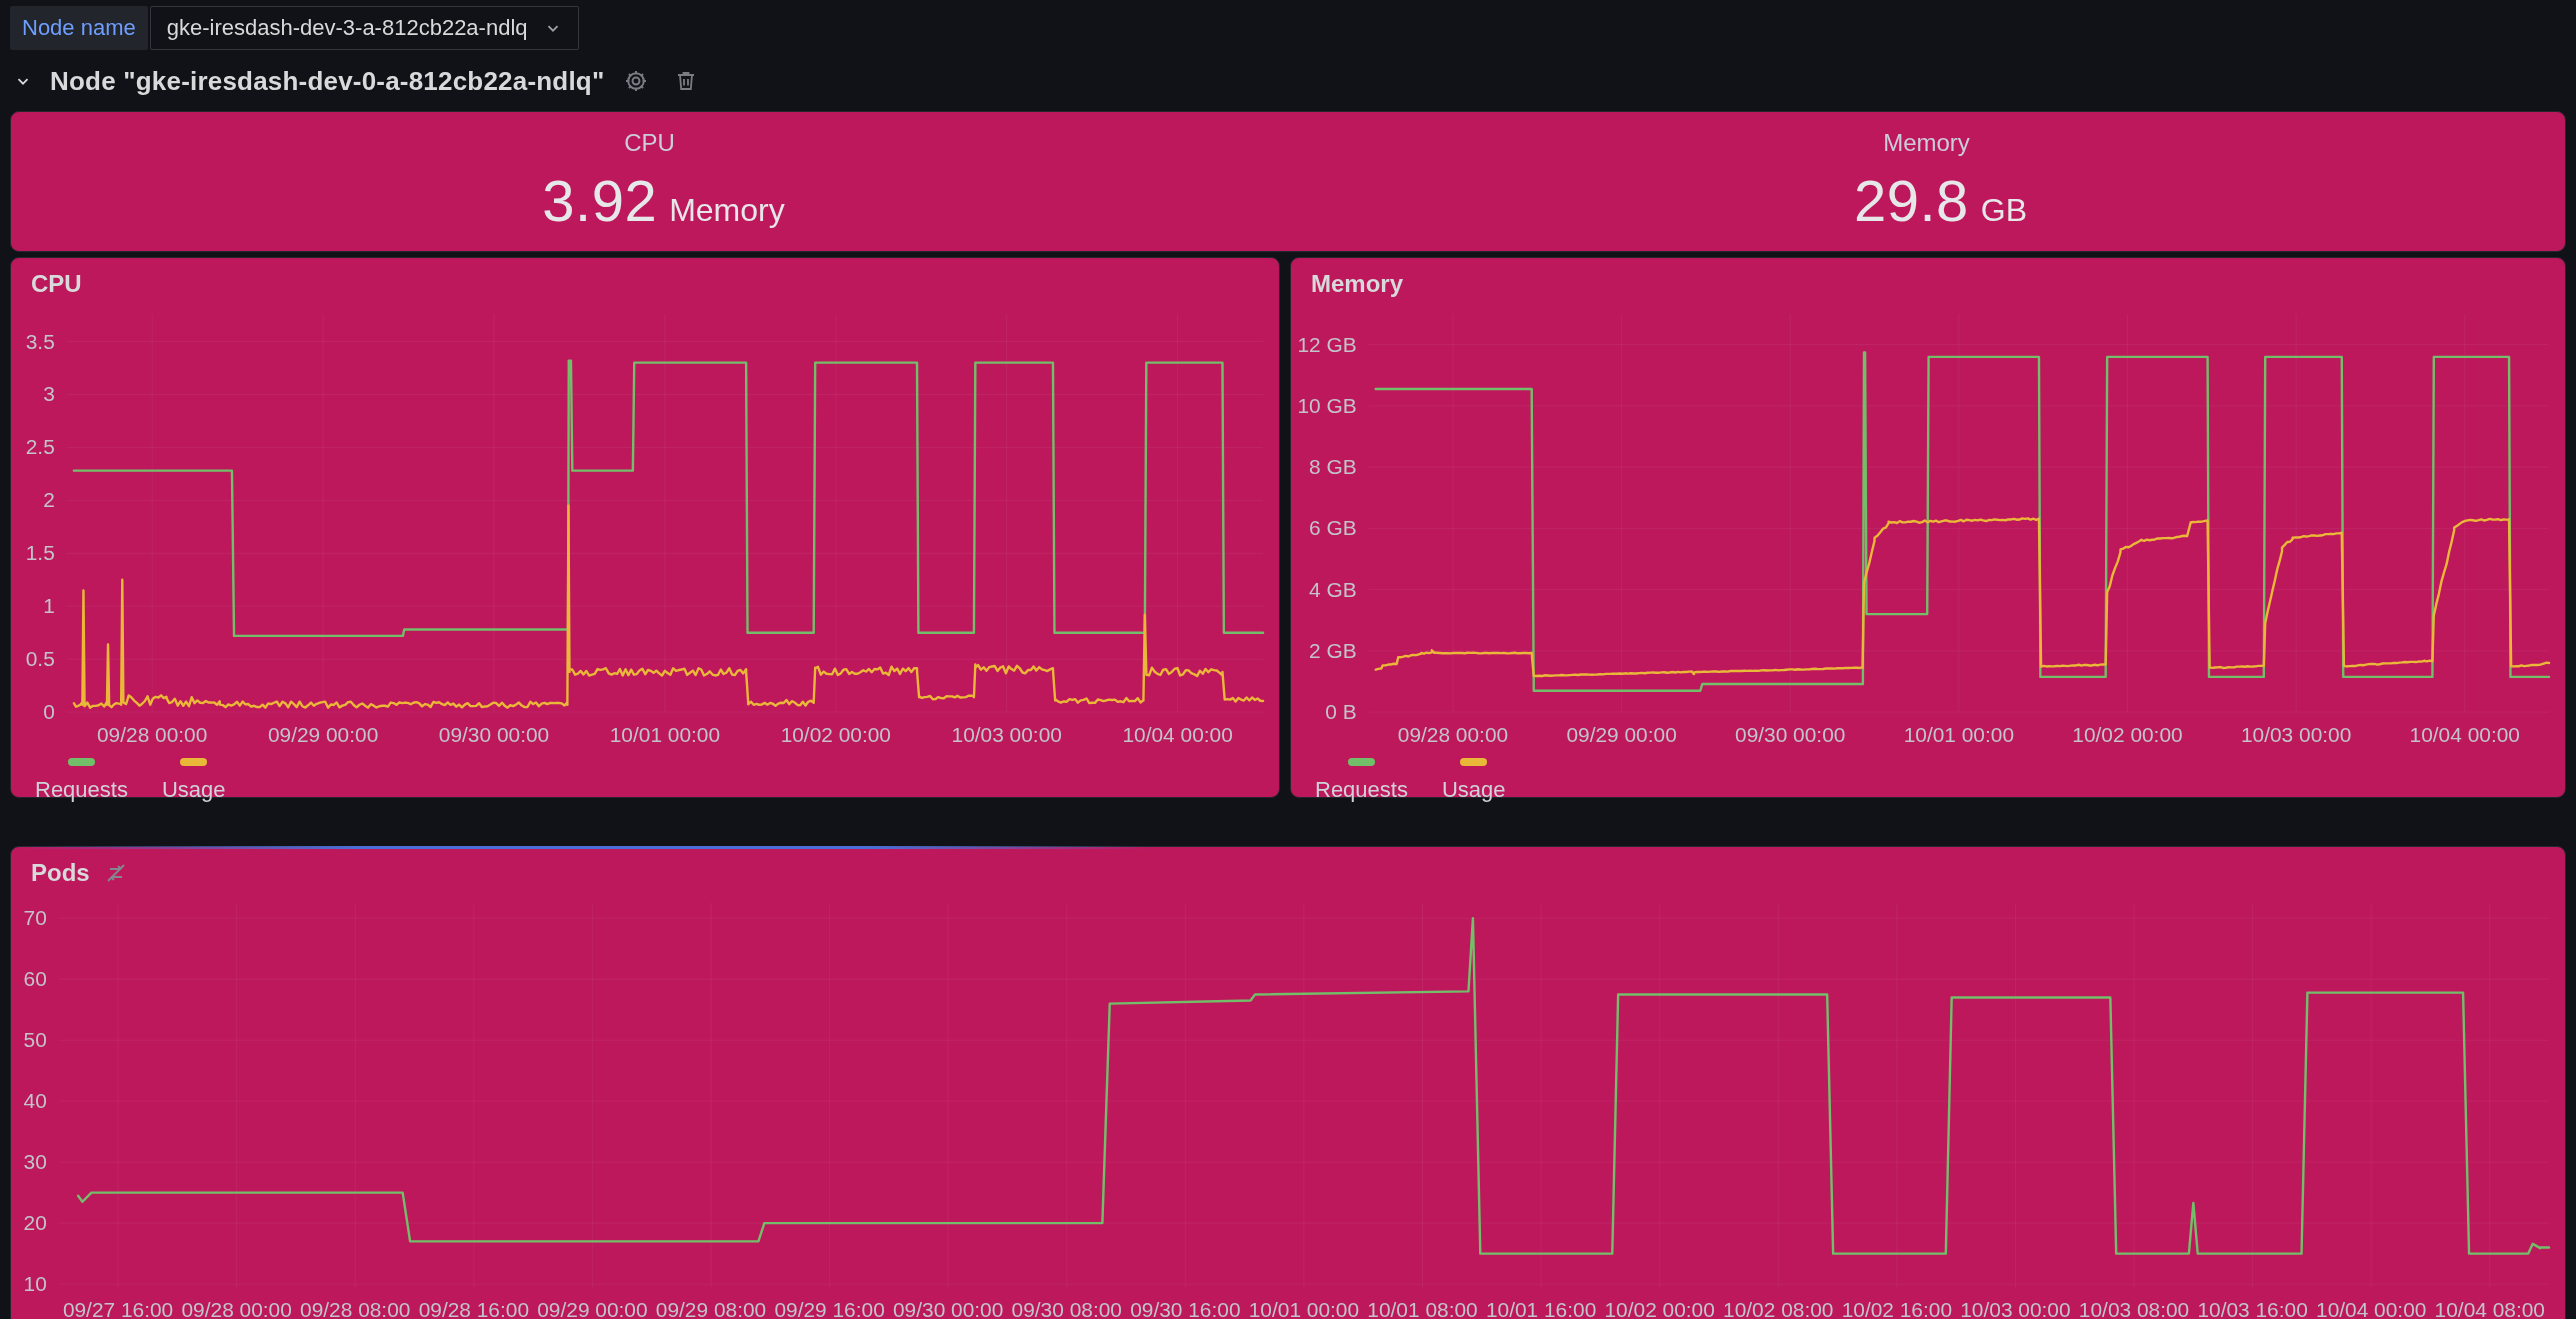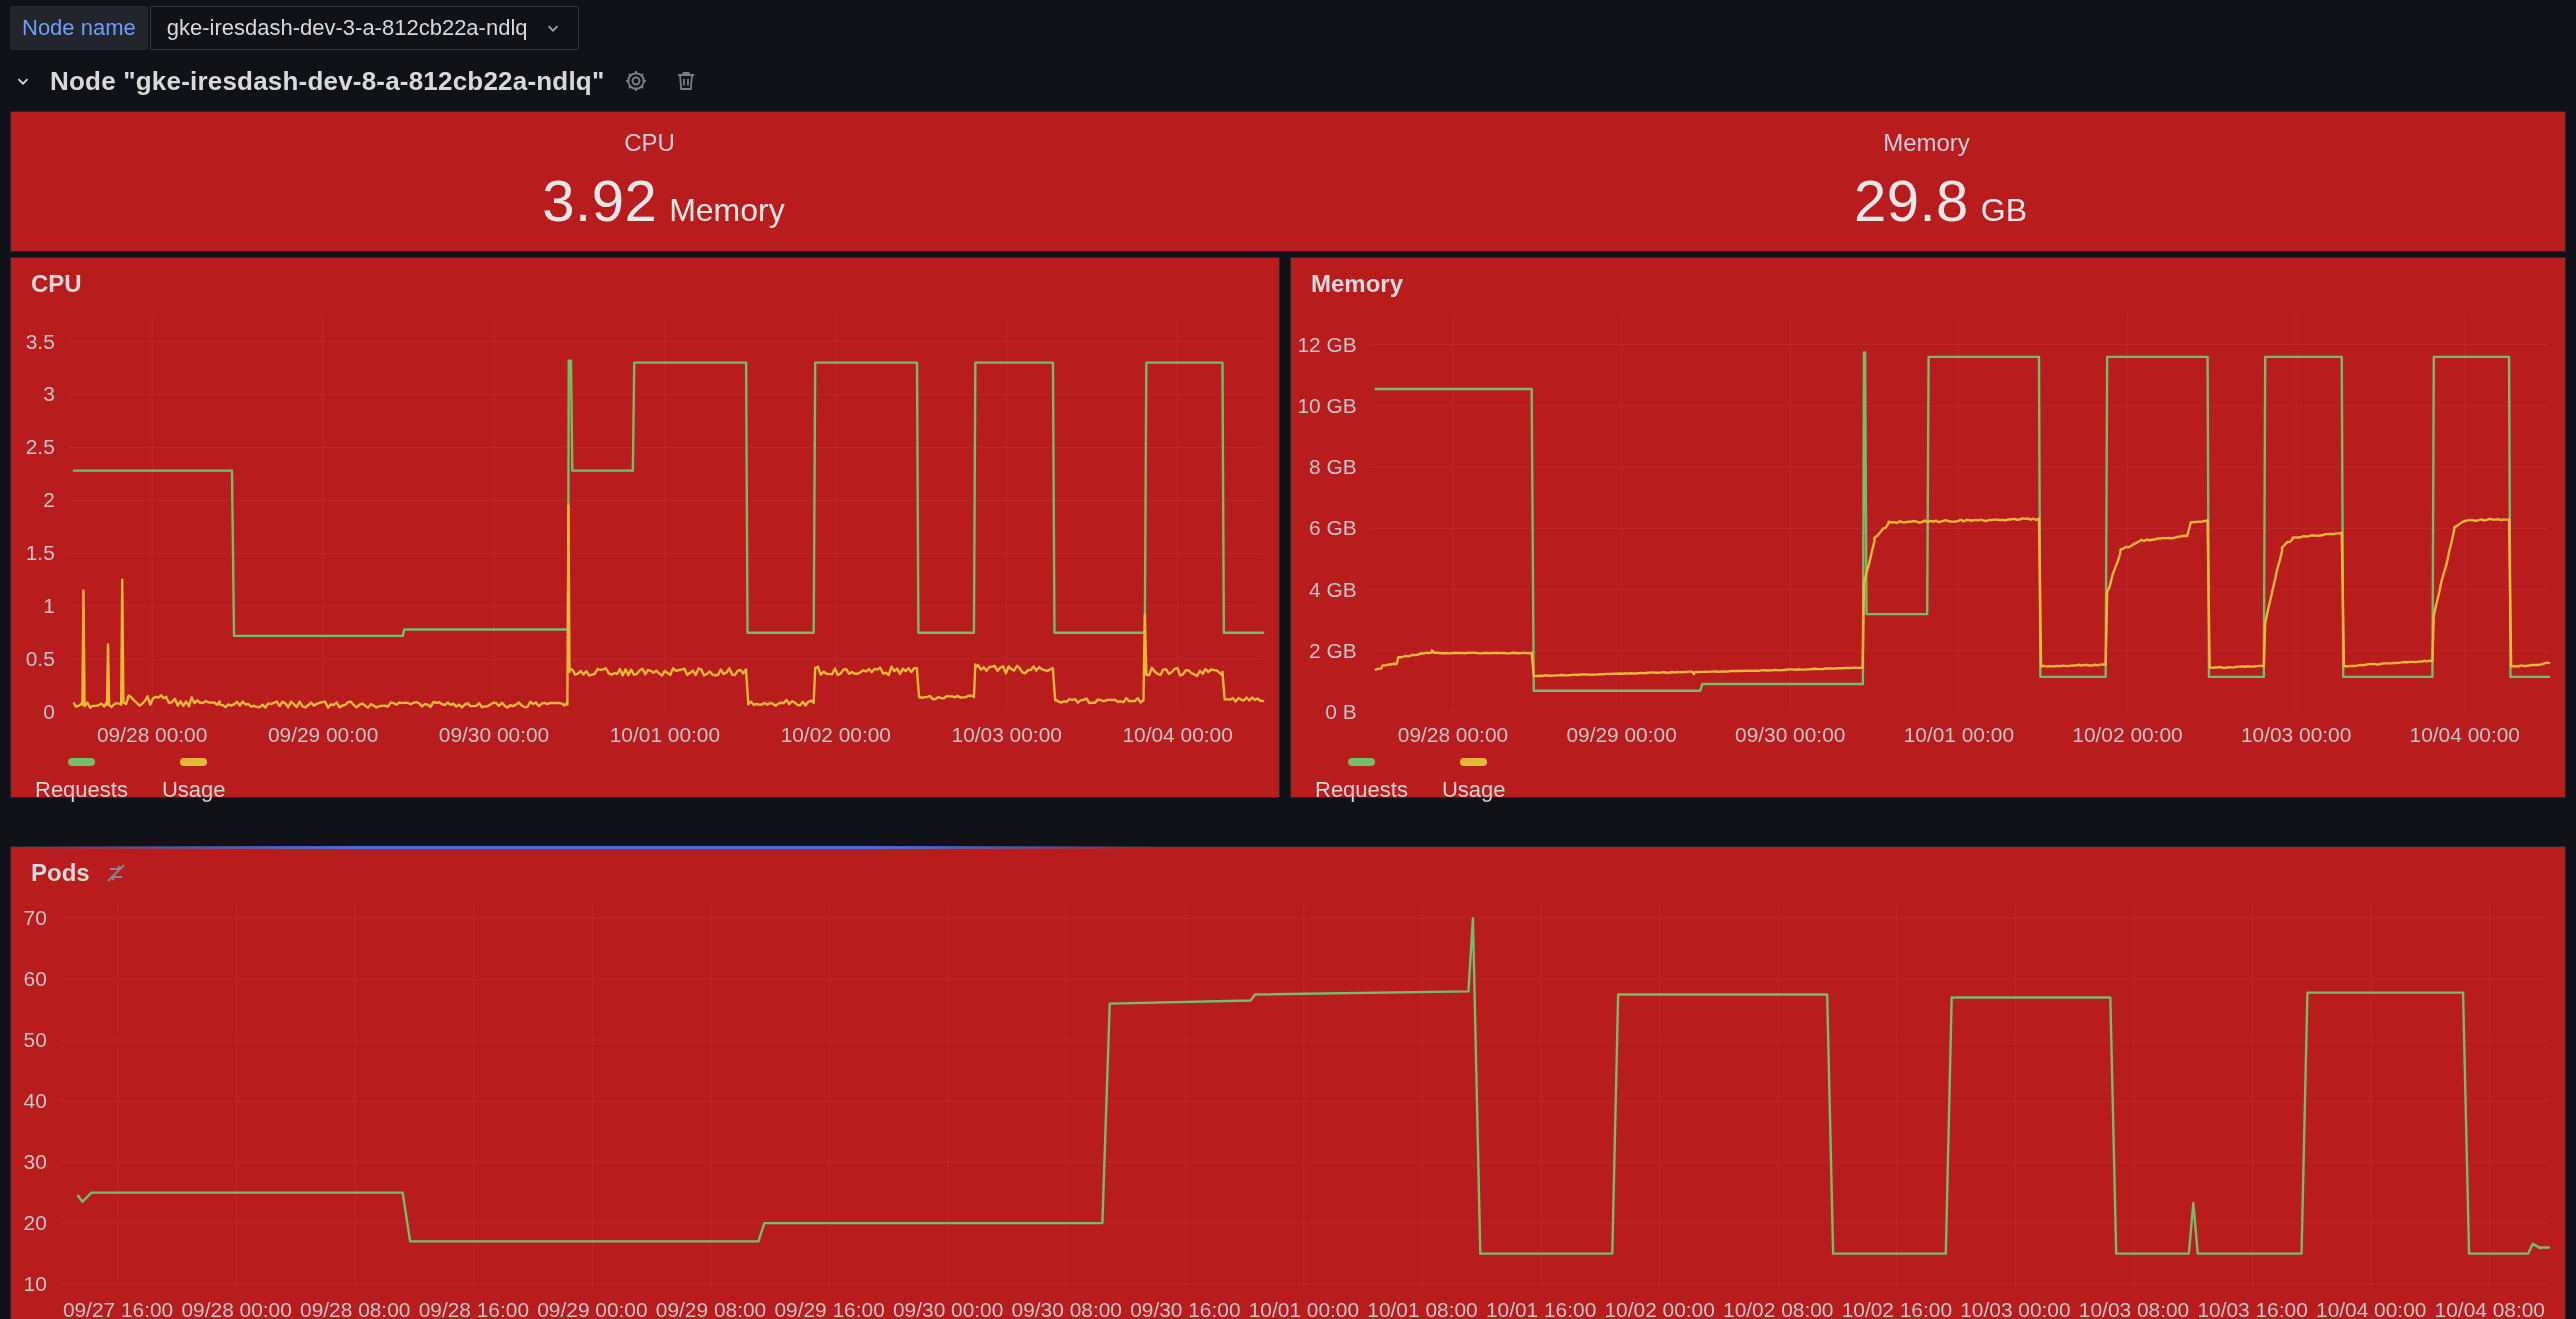--- a/index.html
+++ b/index.html
@@ -13,21 +13,21 @@
   .var-select svg { flex:none; }
 
   
   .row-header { position:absolute; left:10px; top:58px; height:46px; display:flex; align-items:center; gap:14px; }
   .row-chevron { display:flex; align-items:center; cursor:pointer; padding:4px; }
   .row-title { font-size:26px; font-weight:700; color:#d8d9da; cursor:pointer; letter-spacing:0.2px; }
   .row-icon-btn { display:flex; align-items:center; justify-content:center; width:36px; height:36px; cursor:pointer; opacity:.75; }
   .row-icon-btn:first-of-type { margin-left:6px; }
 
   
-  .panel { position:absolute; background:#b91c1c; border:1px solid #23262d; border-radius:1px; }
+  .panel { position:absolute; background:#be185d; border:1px solid #23262d; border-radius:9px; }
   .panel-header { display:flex; align-items:center; gap:14px; padding:12px 0 4px 20px; }
   .panel-title { font-size:24px; font-weight:600; color:#d8d9da; cursor:pointer; }
 
   #stats-panel  { left:10px;   top:111px; width:2556px; height:141px; display:flex; }
   #cpu-panel    { left:10px;   top:257px; width:1270px; height:541px; }
   #memory-panel { left:1290px; top:257px; width:1276px; height:541px; }
   #pods-panel   { left:10px;   top:818px; width:2556px; height:498px;margin-top:28px; }
 
   .stat { flex:1; display:flex; flex-direction:column; align-items:center; justify-content:center; gap:10px; }
   .stat-title { font-size:24px; color:#ccccdc; }
@@ -63,21 +63,21 @@
       </svg>
   </div>
 </div>
 
 <div class="row-header">
   <span class="row-chevron">
     <svg width="18" height="18" viewBox="0 0 20 20" fill="none" stroke="#d8d9da" stroke-width="2">
         <polyline points="5,8 10,13 15,8"></polyline>
       </svg>
   </span>
-  <span class="row-title">Node "gke-iresdash-dev-8-a-812cb22a-ndlq"</span>
+  <span class="row-title">Node "gke-iresdash-dev-0-a-812cb22a-ndlq"</span>
   <span class="row-icon-btn">
     <svg class="icon" width="26" height="26" viewBox="0 0 24 24" fill="none" stroke="#9da0a8" stroke-width="1.8">
       <circle cx="12" cy="12" r="3.2"></circle>
       <path d="M12 2.8v3M12 18.2v3M2.8 12h3M18.2 12h3M5.5 5.5l2.1 2.1M16.4 16.4l2.1 2.1M18.5 5.5l-2.1 2.1M7.6 16.4l-2.1 2.1"></path>
       <circle cx="12" cy="12" r="7.2"></circle>
     </svg>
   </span>
   <span class="row-icon-btn">
     <svg class="icon" width="24" height="24" viewBox="0 0 24 24" fill="none" stroke="#9da0a8" stroke-width="1.8">
       <path d="M4 6h16M9.5 6V4h5v2M6 6l1.2 14h9.6L18 6M10 10v6.5M14 10v6.5"></path>

